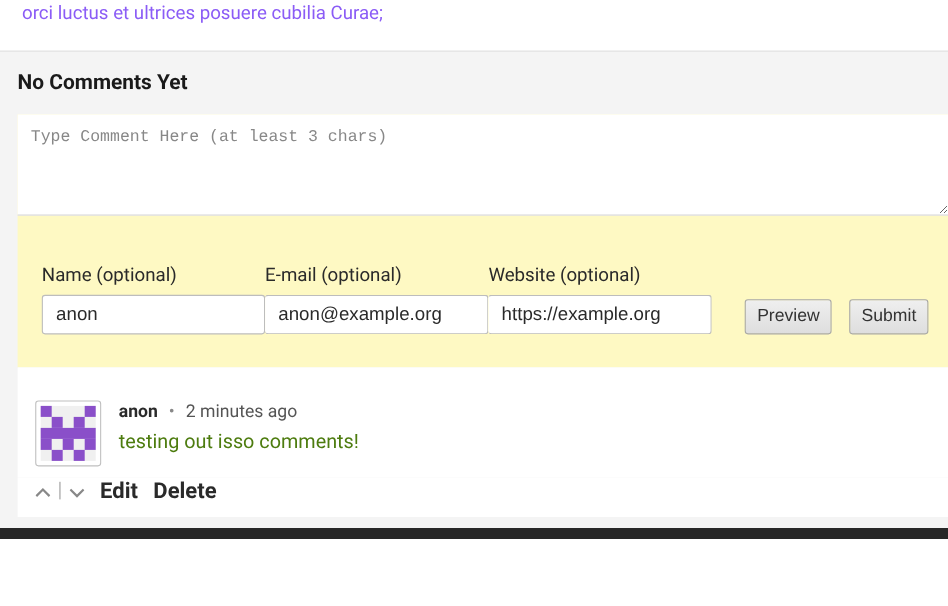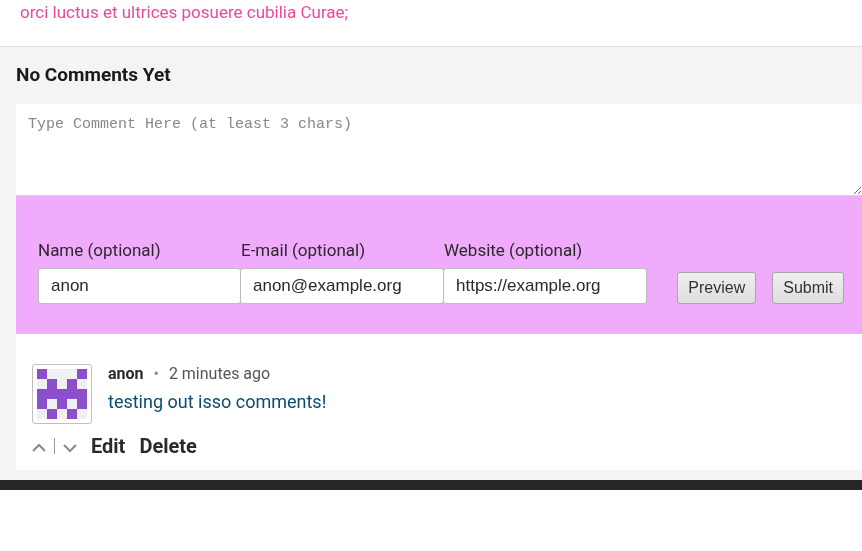--- a/index.html
+++ b/index.html
@@ -10,35 +10,35 @@
     body {
       font-family: -apple-system, BlinkMacSystemFont, "Segoe UI", Roboto, Helvetica, Arial, sans-serif;
       width: 862px;
       background: #fff;
       color: #333;
     }
     .article-text {
       padding: 0 20px 20px 20px;
       font-size: 17px;
       line-height: 1.5;
-      color: #ec4899;
+      color: #8b5cf6;
     }
     .comments-section {
       background: #f4f4f4;
       padding: 10px 0 10px 16px;
       border-top: 1px solid #e0e0e0;
     }
     .comments-heading {
       font-size: 19px;
       font-weight: 700;
       padding: 6px 0 6px 0;
       color: #1a1a1a;
     }
     .comment-form-area {
-      background: #f0abfc;
+      background: #fef9c3;
       margin-top: 12px;
     }
     .comment-textarea {
       width: 100%;
       min-height: 92px;
       border: none;
       border-bottom: 1px solid #d6d6d6;
       padding: 12px;
       font-family: "Courier New", monospace;
       font-size: 15px;
@@ -129,21 +129,21 @@
     }
     .comment-meta .sep {
       color: #888;
       margin: 0 6px;
     }
     .comment-meta .time {
       color: #555;
     }
     .comment-text {
       font-size: 18px;
-      color: #0c4a6e;
+      color: #4d7c0f;
       margin-bottom: 14px;
     }
     .comment-actions {
       display: flex;
       align-items: center;
       gap: 14px;
       font-size: 20px;
       padding-left: 16px;
       padding-bottom: 12px;
       background: #fff;

